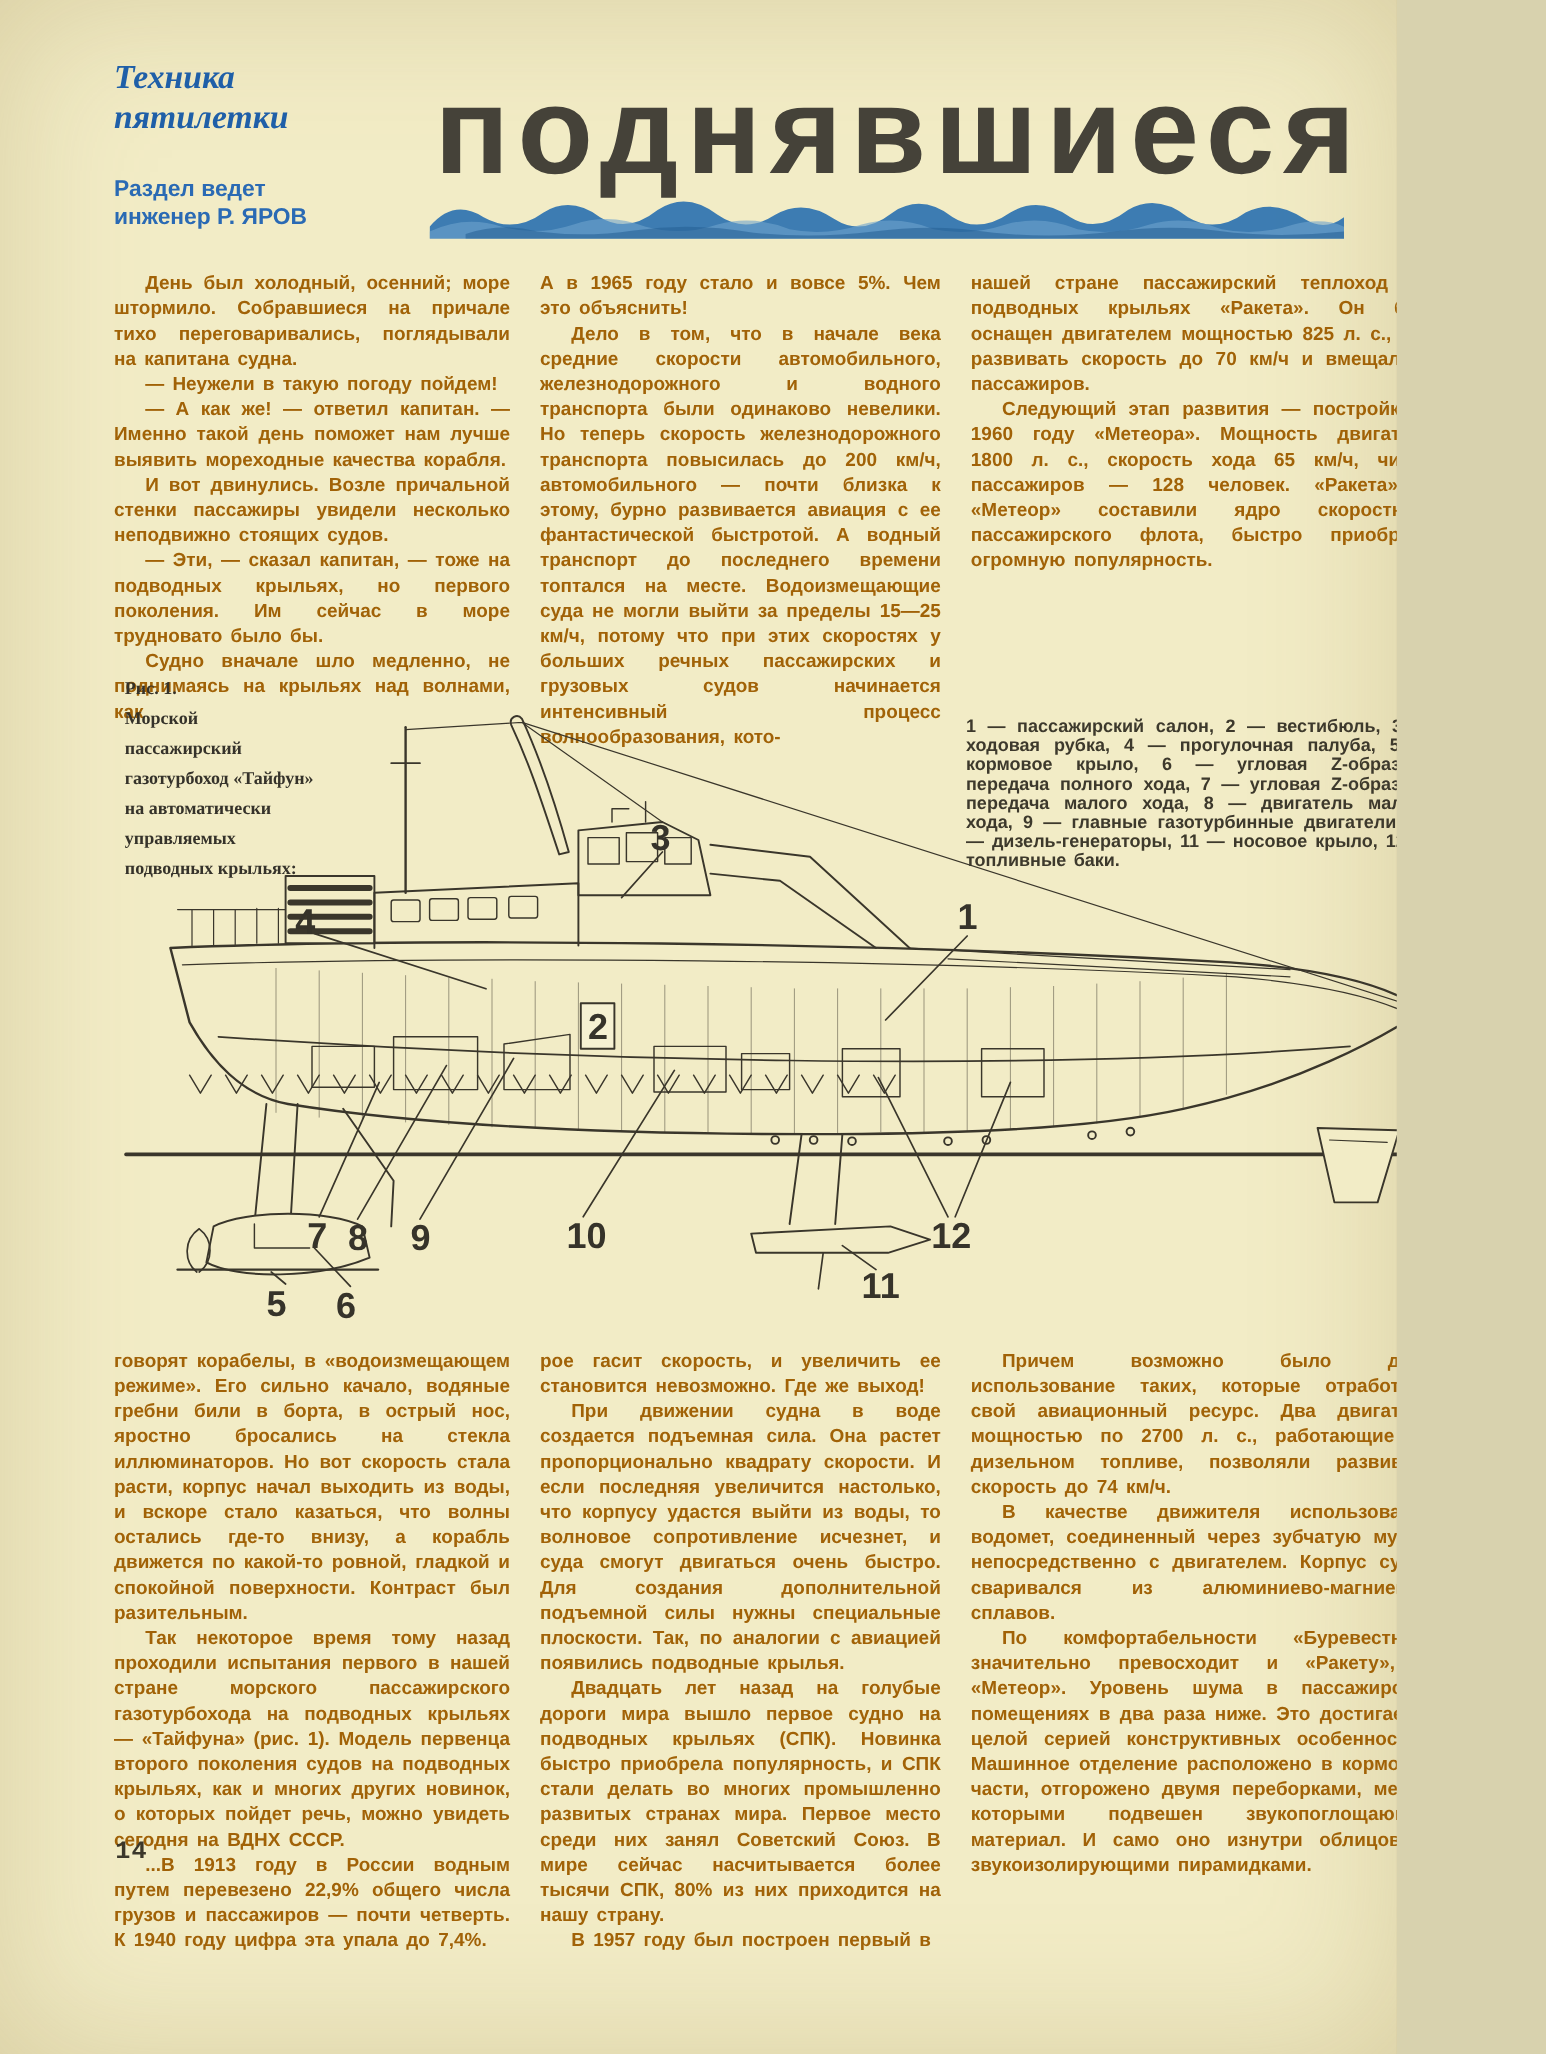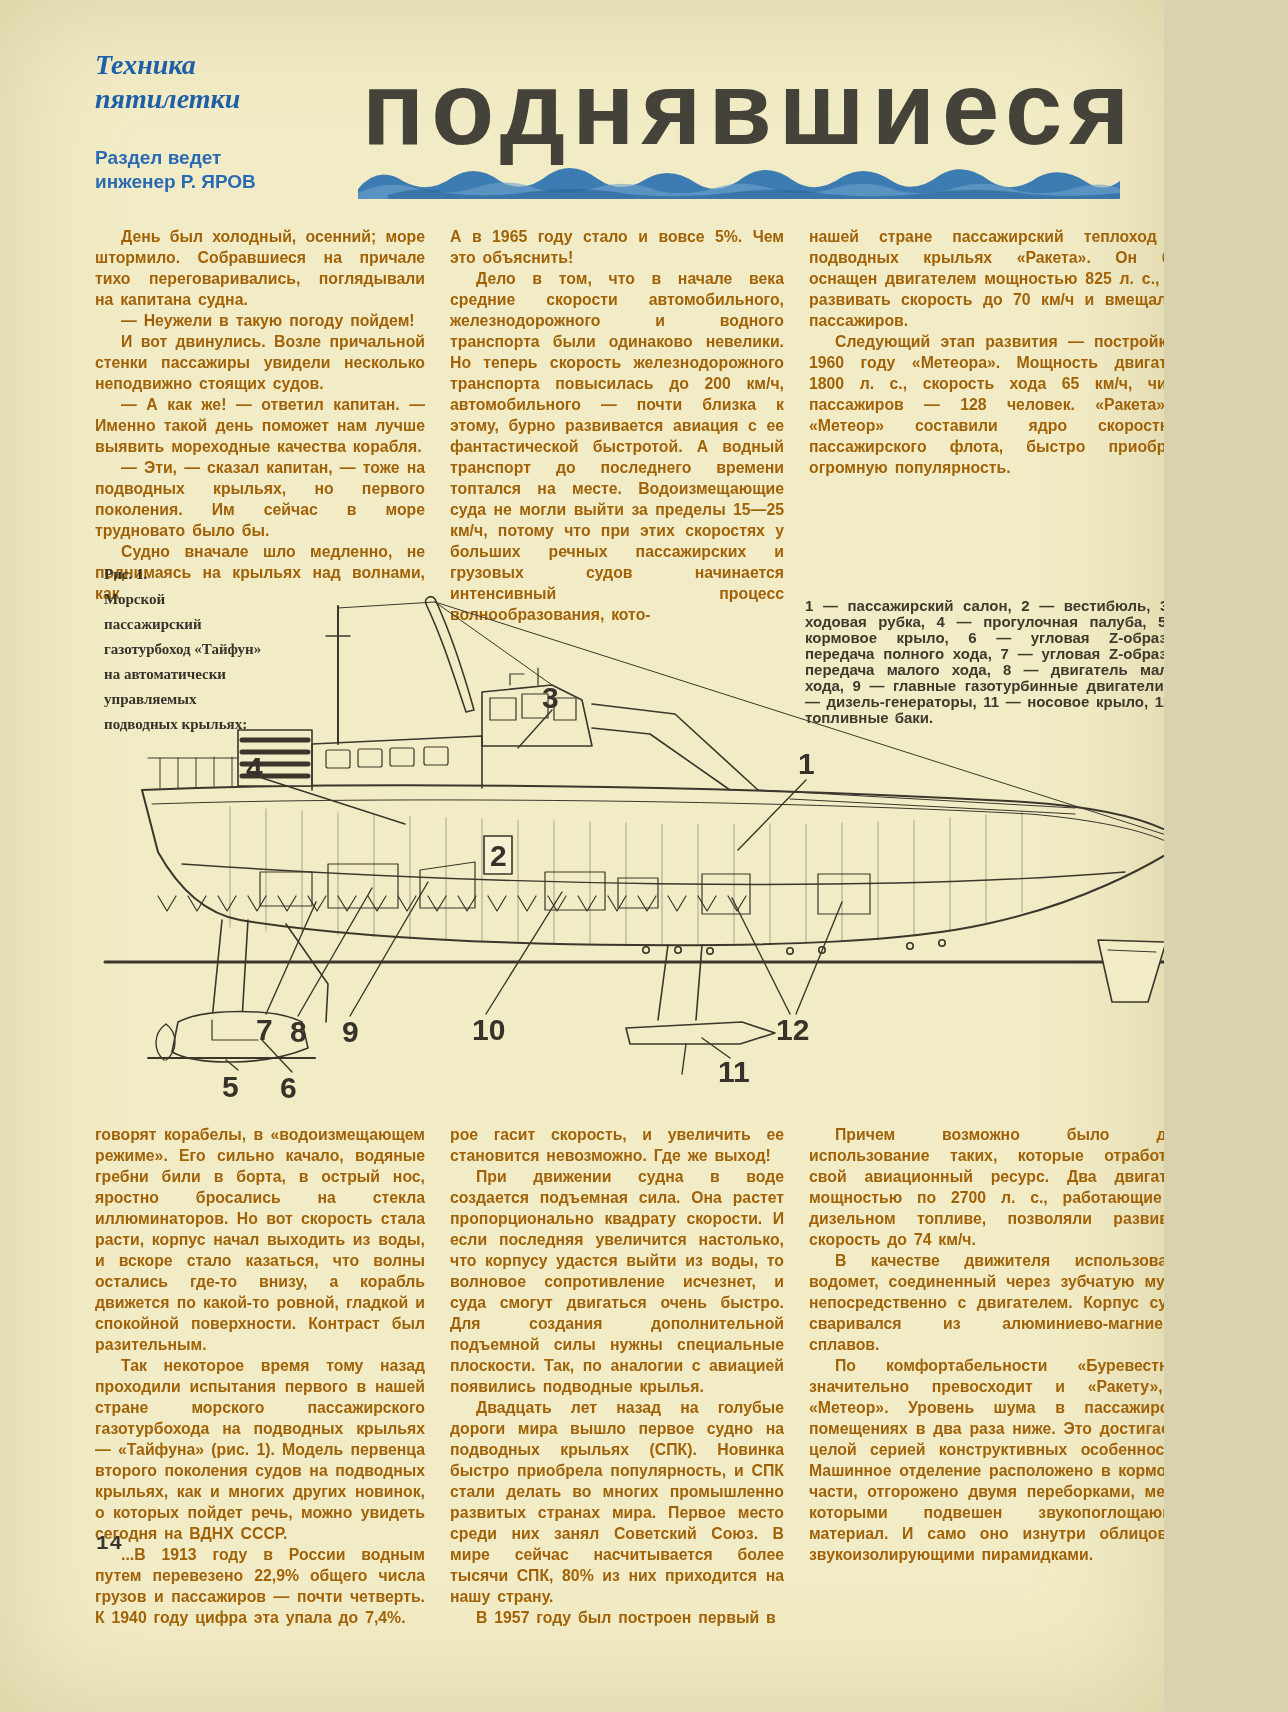--- a/index.html
+++ b/index.html
@@ -60,22 +60,22 @@
       <path d="M0,34 Q20,10 45,26 Q70,40 95,22 Q118,8 142,26 Q165,40 190,20 Q214,4 240,24 Q263,40 288,24 Q312,10 338,28 Q360,42 386,22 Q410,6 436,26 Q458,40 484,22 Q508,8 534,26 Q556,40 582,20 Q606,6 632,26 Q655,40 680,22 Q704,10 730,28 Q746,38 762,26 L762,44 L0,44 Z" fill="#2e72b0" opacity="0.92"></path>
       <path d="M0,38 Q30,24 60,34 Q90,42 120,32 Q150,22 180,34 Q210,42 240,32 Q270,24 300,36 Q330,42 360,32 Q390,24 420,36 Q450,42 480,32 Q510,24 540,36 Q570,42 600,32 Q630,24 660,36 Q690,42 720,32 Q745,26 762,34 L762,44 L0,44 Z" fill="#6ea3cd" opacity="0.6"></path>
       <path d="M30,40 Q60,30 90,38 Q130,43 170,37 Q220,30 270,39 Q320,44 370,38 Q420,31 470,39 Q520,44 570,38 Q620,31 670,39 Q715,43 762,38 L762,44 L30,44 Z" fill="#245e94" opacity="0.55"></path>
     </svg>
   </div>
 
   <div class="cols cols-top">
     <div class="col">
       <p class="ind">День был холодный, осенний; море штормило. Собравшиеся на причале тихо переговаривались, поглядывали на капитана судна.</p>
       <p class="ind">— Неужели в такую погоду пойдем!</p>
+      <p class="ind">— А как же! — ответил капитан. — Именно такой день поможет нам лучше выявить мореходные качества корабля.</p>
       <p class="ind">И вот двинулись. Возле причальной стенки пассажиры увидели несколько неподвижно стоящих судов.</p>
-      <p class="ind">— А как же! — ответил капитан. — Именно такой день поможет нам лучше выявить мореходные качества корабля.</p>
       <p class="ind">— Эти, — сказал капитан, — тоже на подводных крыльях, но первого поколения. Им сейчас в море трудновато было бы.</p>
       <p class="ind">Судно вначале шло медленно, не поднимаясь на крыльях над волнами, как</p>
     </div>
     <div class="col">
       <p>А в 1965 году стало и вовсе 5%. Чем это объяснить!</p>
       <p class="ind">Дело в том, что в начале века средние скорости автомобильного, железнодорожного и водного транспорта были одинаково невелики. Но теперь скорость железнодорожного транспорта повысилась до 200 км/ч, автомобильного — почти близка к этому, бурно развивается авиация с ее фантастической быстротой. А водный транспорт до последнего времени топтался на месте. Водоизмещающие суда не могли выйти за пределы 15—25 км/ч, потому что при этих скоростях у больших речных пассажирских и грузовых судов начинается интенсивный процесс волнообразования, кото-</p>
     </div>
     <div class="col">
       <p>нашей стране пассажирский теплоход на подводных крыльях «Ракета». Он был оснащен двигателем мощностью 825 л. с., мог развивать скорость до 70 км/ч и вмещал 66 пассажиров.</p>
       <p class="ind">Следующий этап развития — постройка в 1960 году «Метеора». Мощность двигателя 1800 л. с., скорость хода 65 км/ч, число пассажиров — 128 человек. «Ракета» и «Метеор» составили ядро скоростного пассажирского флота, быстро приобрели огромную популярность.</p>

